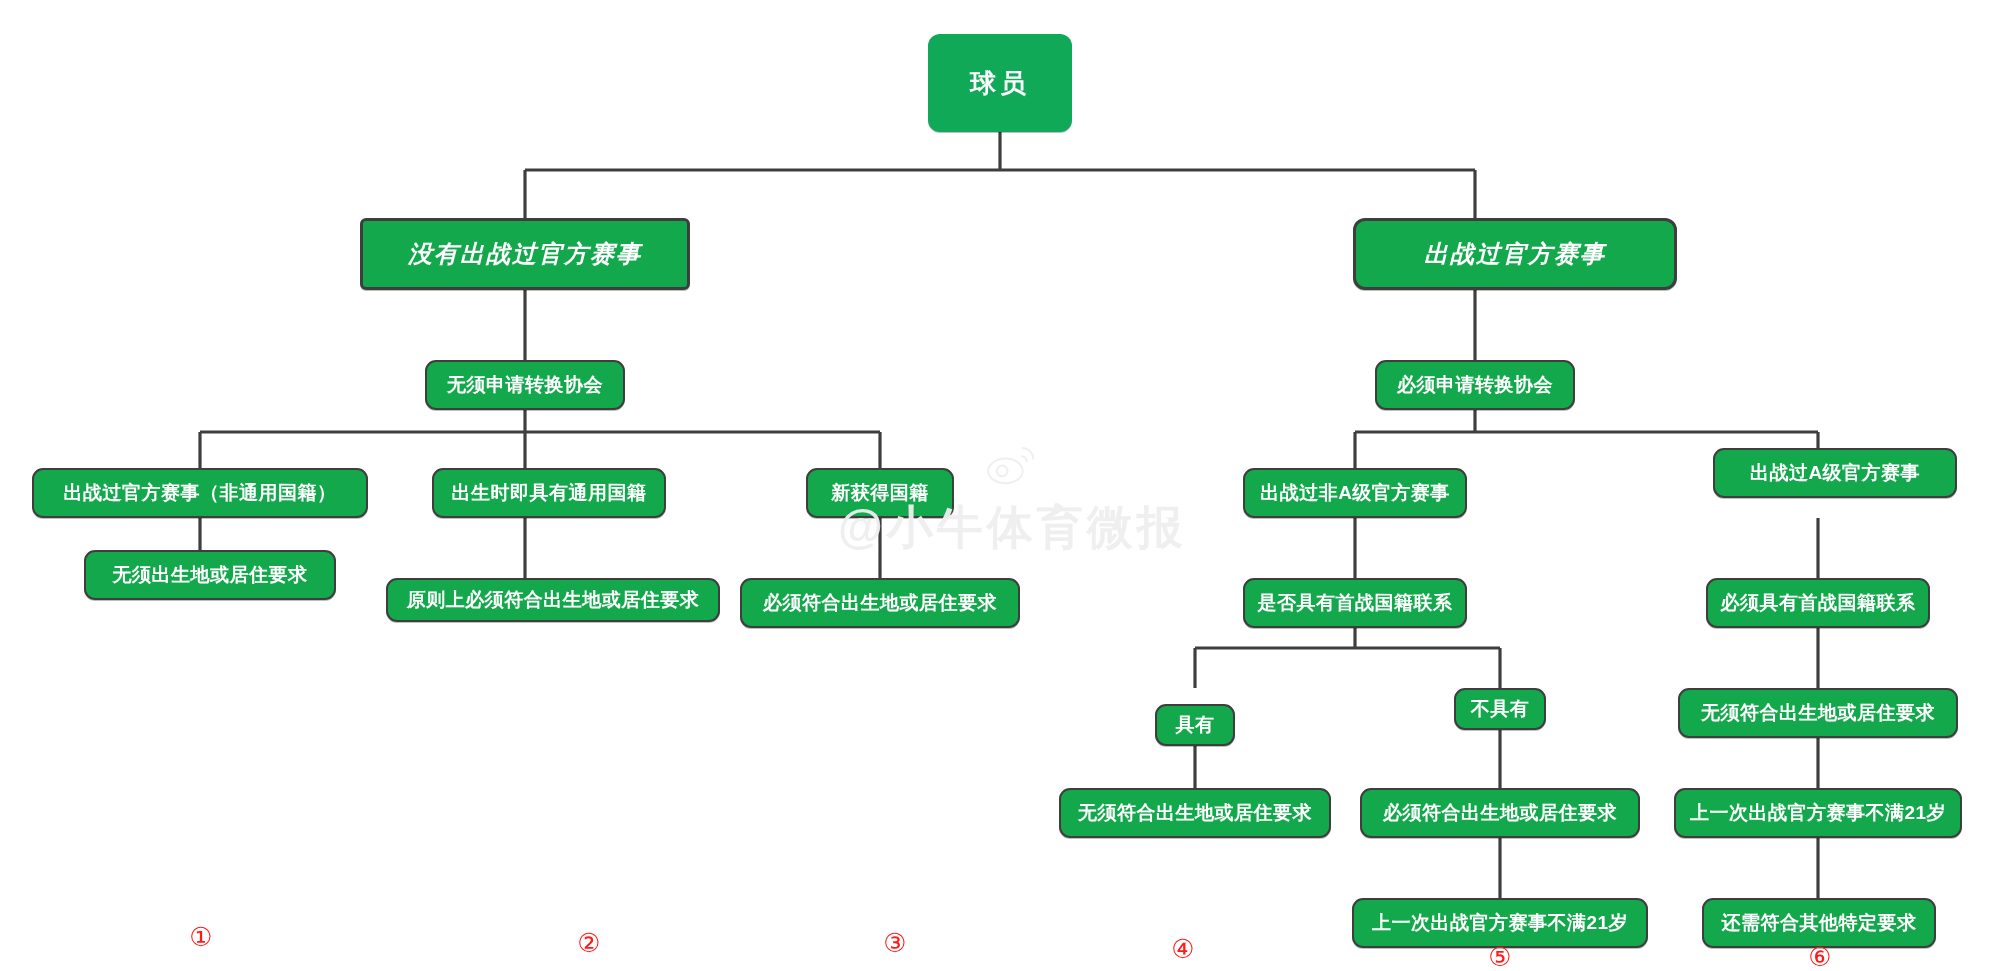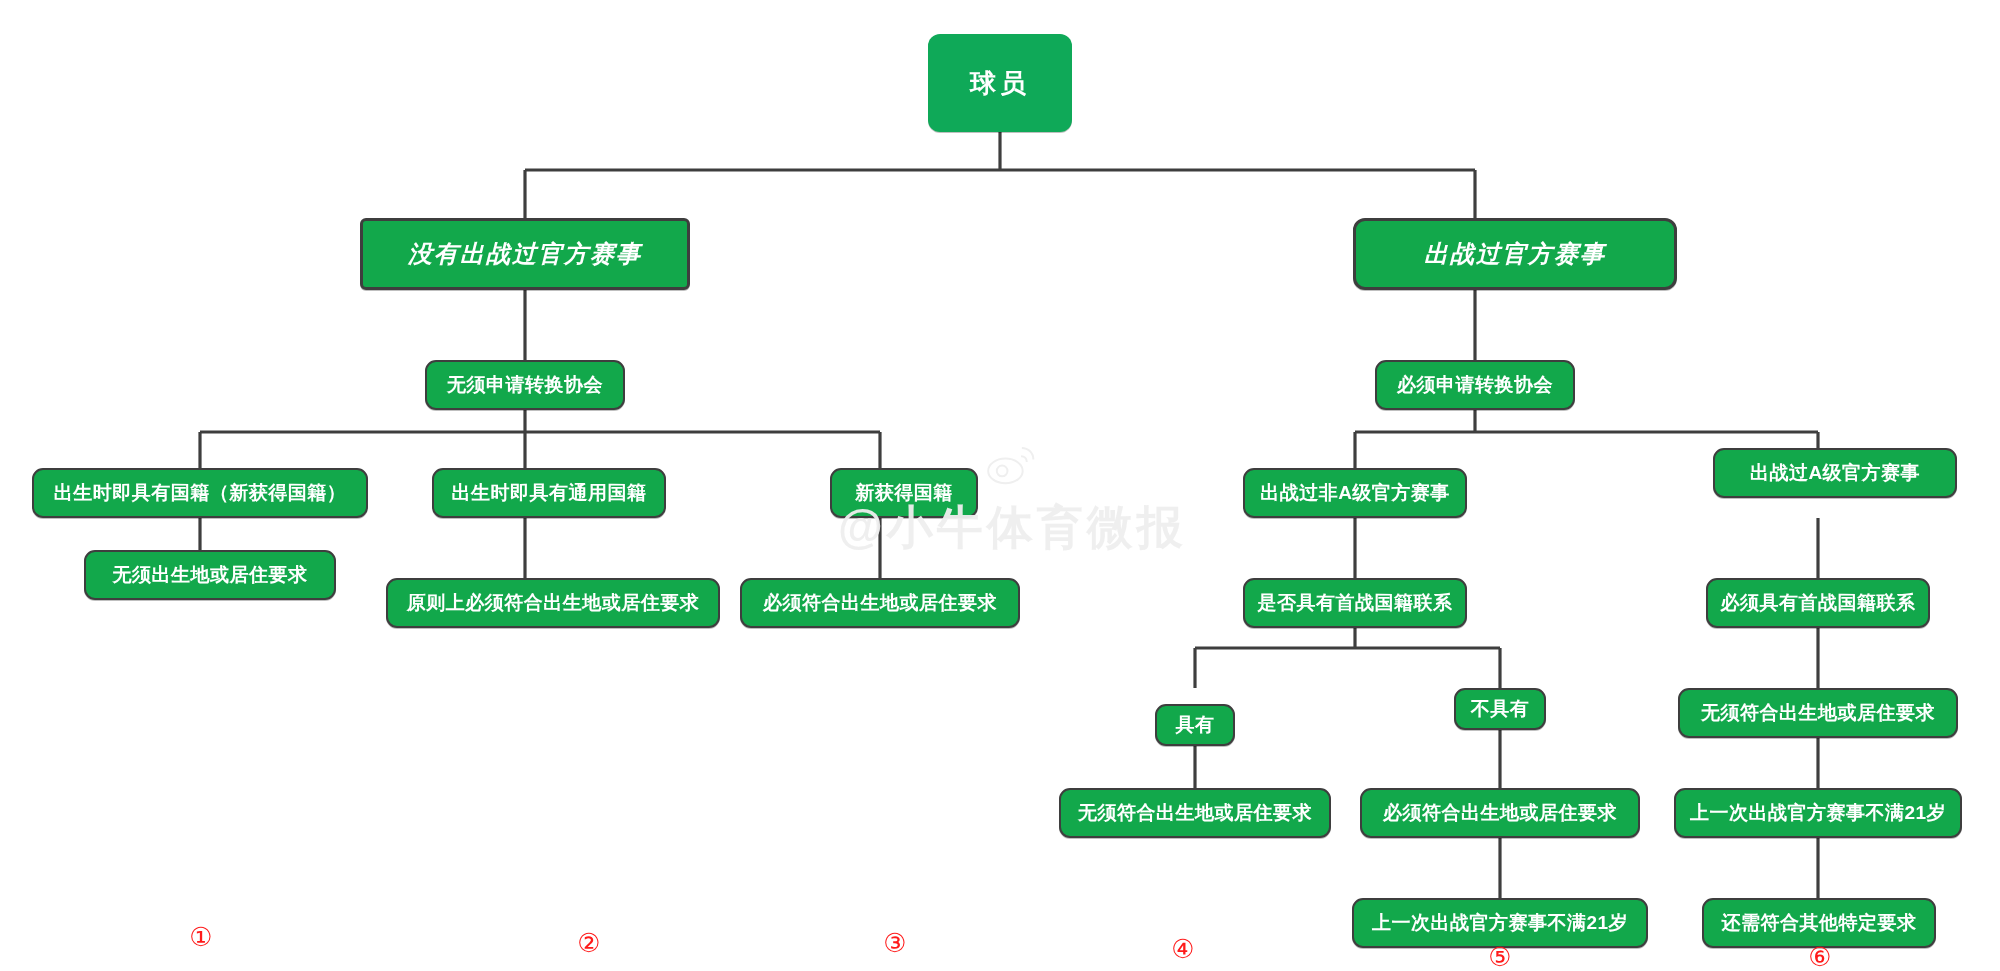--- a/index.html
+++ b/index.html
@@ -162,29 +162,29 @@
   <div class="node root" style="left:928px; top:34px; width:144px; height:98px;">球员</div>
 
   <div class="node lvl2" style="left:360px; top:218px; width:330px; height:72px;">没有出战过官方赛事</div>
 
   <div class="node lvl2 rounded" style="left:1353px; top:218px; width:324px; height:72px;">出战过官方赛事</div>
 
   <div class="node small" style="left:425px; top:360px; width:200px; height:50px;">无须申请转换协会</div>
 
   <div class="node small" style="left:1375px; top:360px; width:200px; height:50px;">必须申请转换协会</div>
 
-  <div class="node small" style="left:32px; top:468px; width:336px; height:50px;">出生时即具有国籍（新获得国籍）</div>
+  <div class="node small" style="left:32px; top:468px; width:336px; height:50px;">出战过官方赛事（非通用国籍）</div>
 
   <div class="node small" style="left:432px; top:468px; width:234px; height:50px;">出生时即具有通用国籍</div>
 
-  <div class="node small" style="left:806px; top:468px; width:148px; height:50px;margin-left:24px;">新获得国籍</div>
+  <div class="node small" style="left:806px; top:468px; width:148px; height:50px;">新获得国籍</div>
 
   <div class="node small" style="left:76px; top:550px; width:252px; height:50px;margin-left:8px;">无须出生地或居住要求</div>
 
-  <div class="node small" style="left:386px; top:578px; width:334px; height:50px;">原则上必须符合出生地或居住要求</div>
+  <div class="node small" style="left:386px; top:578px; width:334px; height:44px;">原则上必须符合出生地或居住要求</div>
 
   <div class="node small" style="left:740px; top:578px; width:280px; height:50px;">必须符合出生地或居住要求</div>
 
   <div class="node small" style="left:1243px; top:468px; width:224px; height:50px;">出战过非A级官方赛事</div>
 
   <div class="node small" style="left:1713px; top:448px; width:244px; height:50px;">出战过A级官方赛事</div>
 
   <div class="node small" style="left:1243px; top:578px; width:224px; height:50px;">是否具有首战国籍联系</div>
 
   <div class="node small" style="left:1706px; top:578px; width:224px; height:50px;">必须具有首战国籍联系</div>

